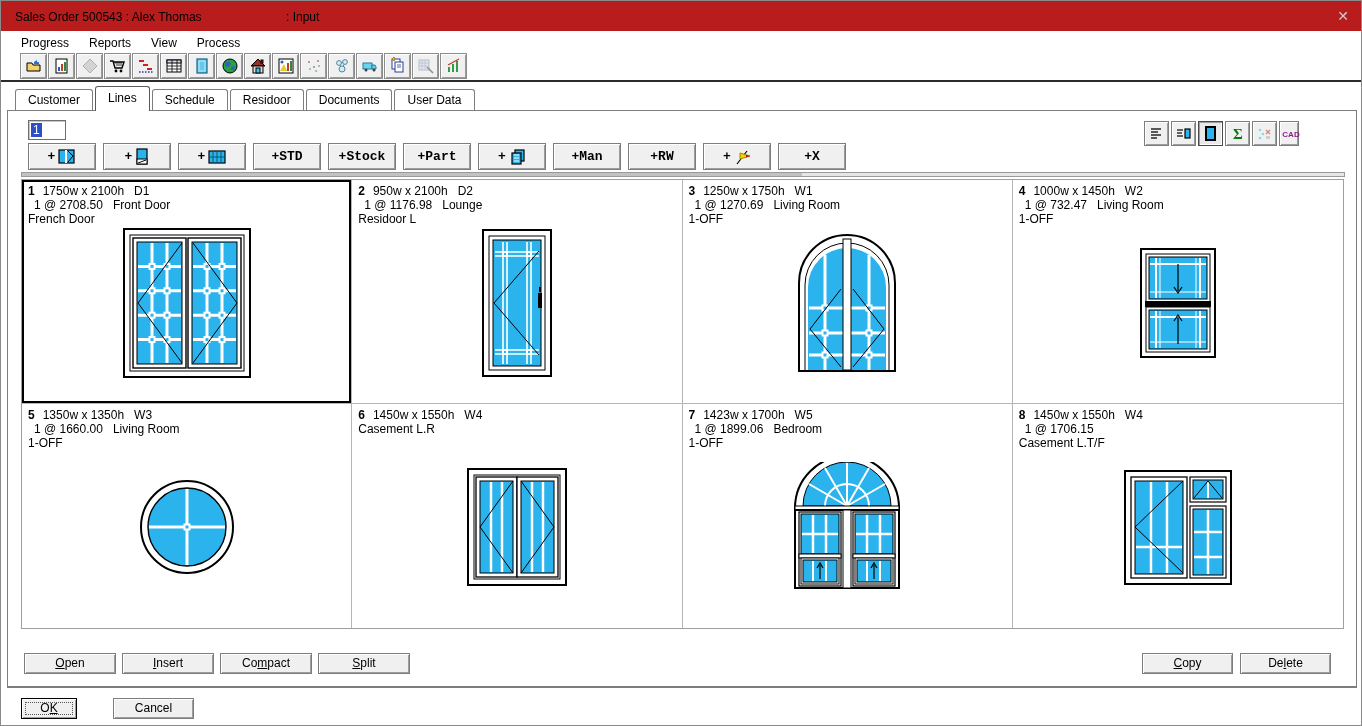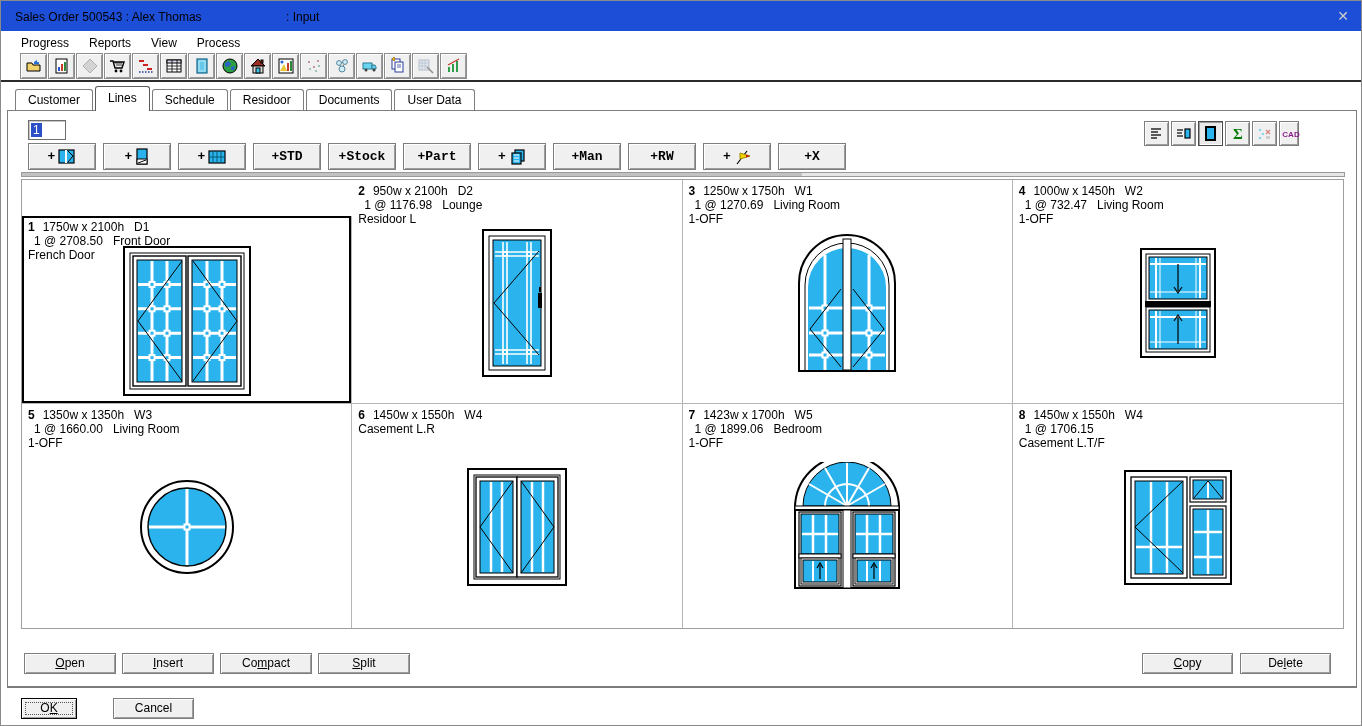--- a/index.html
+++ b/index.html
@@ -2,21 +2,21 @@
 <html><head>
 <meta charset="utf-8">
 <style>
   * { margin:0; padding:0; box-sizing:border-box; }
   html,body { background:#d8d8d8; }
   .window {
     position:relative; width:1362px; height:726px; background:#fff;
     font-family:"Liberation Sans", sans-serif; color:#000;
     border:1px solid #8a8a8a; overflow:hidden;
   }
-  .titlebar { position:absolute; left:0; top:0; width:100%; height:30px; background:#1d4ed8; }
+  .titlebar { position:absolute; left:0; top:0; width:100%; height:30px; background:#b91c1c; }
   .titlebar .t1 { position:absolute; left:14px; top:9px; font-size:12px; }
   .titlebar .t2 { position:absolute; left:285px; top:9px; font-size:12px; }
   .titlebar .close { position:absolute; right:12px; top:7px; font-size:14px; color:#ccc; cursor:default; }
   .menubar { position:absolute; left:10px; top:32px; height:20px; font-size:12px; }
   .menubar span { display:inline-block; padding:3px 10px 0 10px; }
   .toolbar { position:absolute; left:19px; top:52px; height:27px; }
   .tbtn {
     display:inline-block; width:27px; height:26px; margin-right:1px; vertical-align:top;
     background:#f0f0f0; border:1px solid #8c8c8c; text-align:center;
     box-shadow: inset 1px 1px 0 #ffffff, inset -1px -1px 0 #9a9a9a;
@@ -52,21 +52,21 @@
   .strip { position:absolute; left:20px; top:171px; width:1324px; height:5px; border:1px solid #9a9a9a; background:#e6e6e6; z-index:5;}
   .strip .thumb { position:absolute; left:0; top:0; height:3px; width:59%; background:#c2c2c2; }
   .grid {
     position:absolute; left:20px; top:178px; width:1323px; height:450px; z-index:5;
     display:grid; grid-template-columns:repeat(4,1fr); grid-template-rows:repeat(2,1fr);
     border:1px solid #9f9f9f; background:#fff;
   }
   .cell { position:relative; border-right:1px solid #b5b5b5; border-bottom:1px solid #b5b5b5; overflow:hidden; }
   .cell:nth-child(4n) { border-right:none; }
   .cell:nth-child(n+5) { border-bottom:none; }
-  .cell.selected { box-shadow: inset 0 0 0 2px #000; margin-top: 36px; }
+  .cell.selected { box-shadow: inset 0 0 0 2px #000; }
   .cell .l1, .cell .l2, .cell .l3 { font-size:12px; line-height:14px; padding:0 6px; white-space:pre; }
   .cell .l1 { padding-top:4px; }
   .cell .l1 b { margin-right:8px; }
   .cell .l1 .code { margin-left:10px; }
   .cell .l2 { padding-left:12px; }
   .cell .l2 .room { margin-left:10px; }
   .cell .draw { position:absolute; left:0; right:0; top:44px; bottom:22px; display:flex; align-items:center; justify-content:center; }
   .pbtn {
     position:absolute; height:21px; background:#f0f0f0; border:1px solid #7d7d7d;
     box-shadow: inset 1px 1px 0 #fff, inset -1px -1px 0 #9d9d9d;

